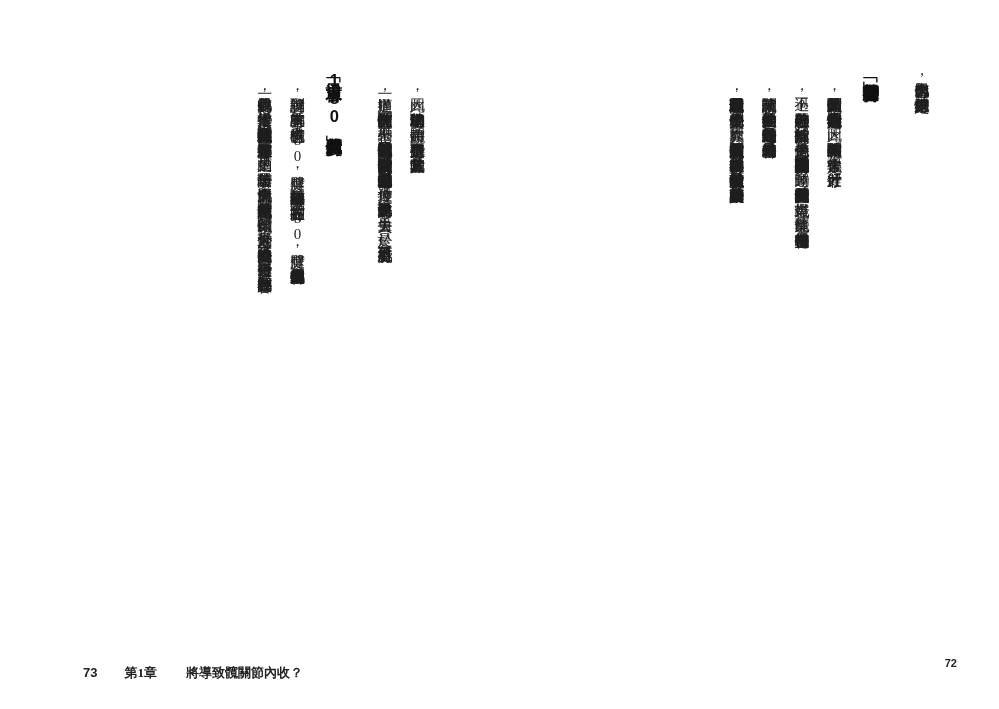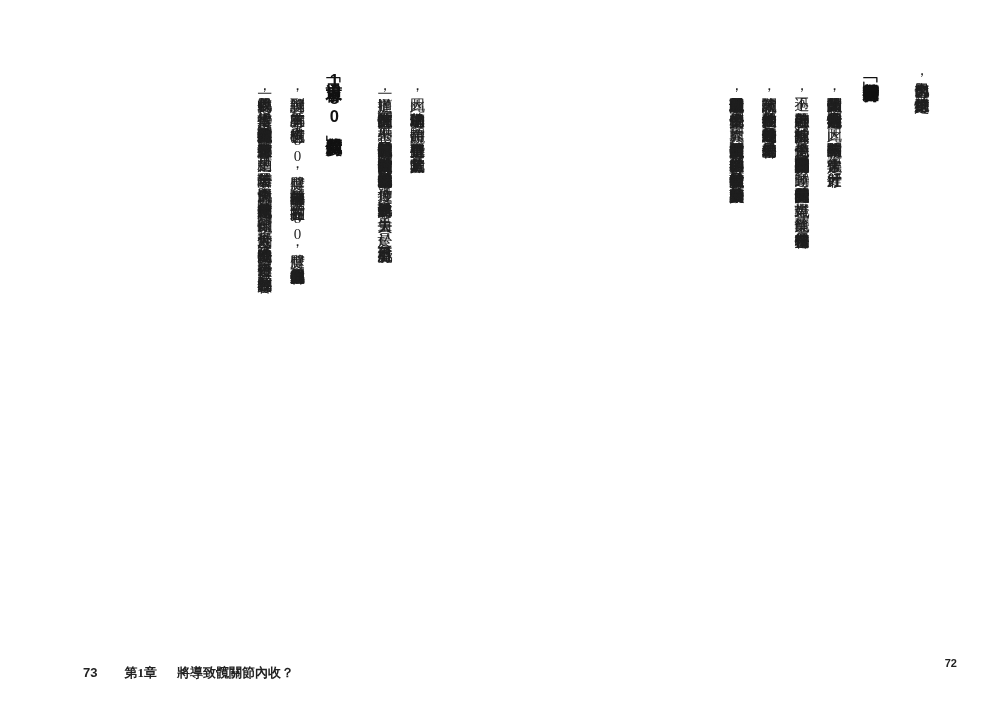--- a/index.html
+++ b/index.html
@@ -67,21 +67,21 @@
     color: #222222;
     white-space: nowrap;
   }
   .running-foot .foot-num {
     font-family: "Liberation Sans", sans-serif;
     font-weight: 600;
     margin-right: 27px;
   }
   .running-foot .foot-chapter {
     font-weight: 700;
-    margin-right: 20px;
+    margin-right: 29px;
   }
   .running-foot .foot-title {
     font-weight: 700;
   }
 </style>
 </head>
 <body>
 
 <div class="spread">
 

